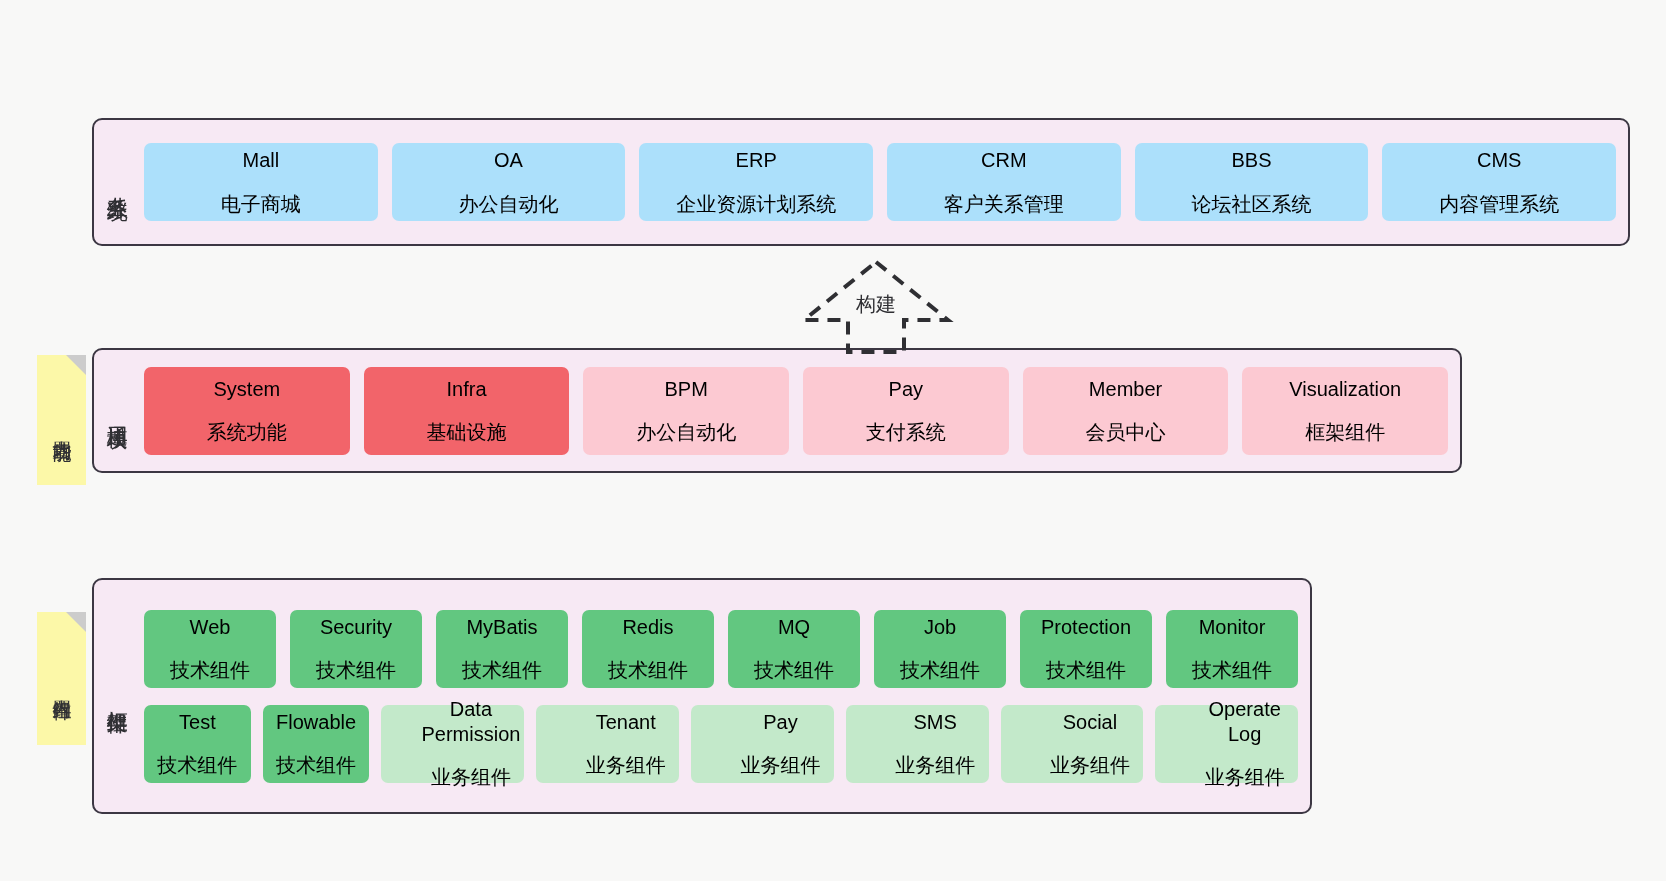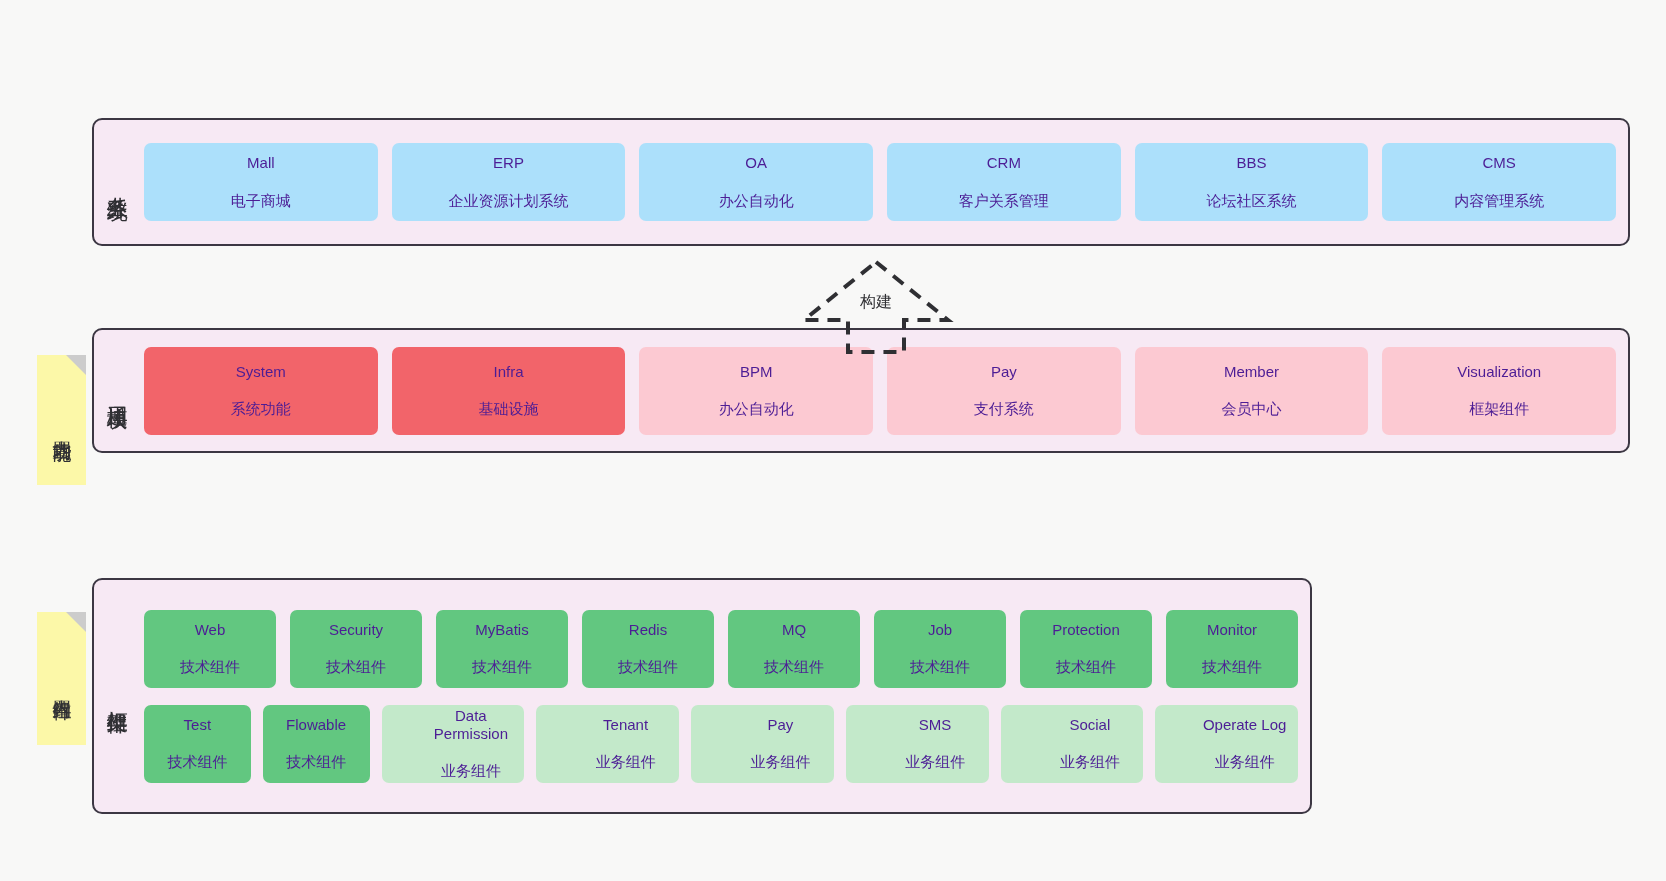--- a/index.html
+++ b/index.html
@@ -62,23 +62,23 @@
   
   .card {
     box-sizing: border-box;
     flex: 1 1 0;
     border-radius: 7px;
     display: flex;
     flex-direction: column;
     align-items: center;
     justify-content: center;
     text-align: center;
-    font-size: 15px;
+    font-size: 20px;
     line-height: 1.22;
-    color: #4c1d95;
+    color: #000000;
     padding: 6px 4px;
   }
   .card .t1 { display: block; }
   .card .t2 { display: block; margin-top: 19px; }
 
   .biz-card   { background: #ace0fb; height: 78px; }
   .mod-strong { background: #f2646a; height: 88px; }
   .mod-soft   { background: #fcc9d2; height: 88px; }
   .comp-tech  { background: #62c780; height: 78px; }
   .comp-biz   { background: #c3e9ca; height: 78px; padding-left: 40px; }
@@ -119,46 +119,46 @@
     height: 98px;
     z-index: 3;
   }
   .arrow svg { display: block; width: 160px; height: 98px; }
   .arrow-label {
     position: absolute;
     left: 0;
     right: 0;
     top: 38px;
     text-align: center;
-    font-size: 16px;
+    font-size: 20px;
     line-height: 1;
     color: #2f2f33;
     pointer-events: none;
   }
 </style>
 </head>
 <body>
 
 <div id="stage">
 
   <div class="layer" id="layer-business" style="left:92px; top:118px; width:1538px; height:128px;">
     <div class="layer-title">业务系统</div>
     <div class="layer-body">
       <div class="row">
         <div class="card biz-card">
           <span class="t1">Mall</span>
           <span class="t2">电子商城</span>
         </div>
         <div class="card biz-card">
+          <span class="t1">OA</span>
+          <span class="t2">办公自动化</span>
+        </div>
+        <div class="card biz-card">
           <span class="t1">ERP</span>
           <span class="t2">企业资源计划系统</span>
-        </div>
-        <div class="card biz-card">
-          <span class="t1">OA</span>
-          <span class="t2">办公自动化</span>
         </div>
         <div class="card biz-card">
           <span class="t1">CRM</span>
           <span class="t2">客户关系管理</span>
         </div>
         <div class="card biz-card">
           <span class="t1">BBS</span>
           <span class="t2">论坛社区系统</span>
         </div>
         <div class="card biz-card">
@@ -174,21 +174,21 @@
       <path d="M80 6 L152 64 L108 64 L108 96 L52 96 L52 64 L8 64 Z" fill="none" stroke="#2f2f33" stroke-width="4" stroke-dasharray="13,9" stroke-linejoin="miter"></path>
     </svg>
     <div class="arrow-label">构建</div>
   </div>
 
   <div class="note" style="left:37px; top:355px; height:130px;">
     <span class="fold"></span>
     <span>内置功能</span>
   </div>
 
-  <div class="layer" id="layer-module" style="left:92px; top:328px; width:1538px; height:125px;">
+  <div class="layer" id="layer-module" style="left:92px; top:348px; width:1370px; height:125px;">
     <div class="layer-title">通用模块</div>
     <div class="layer-body">
       <div class="row">
         <div class="card mod-strong">
           <span class="t1">System</span>
           <span class="t2">系统功能</span>
         </div>
         <div class="card mod-strong">
           <span class="t1">Infra</span>
           <span class="t2">基础设施</span>

